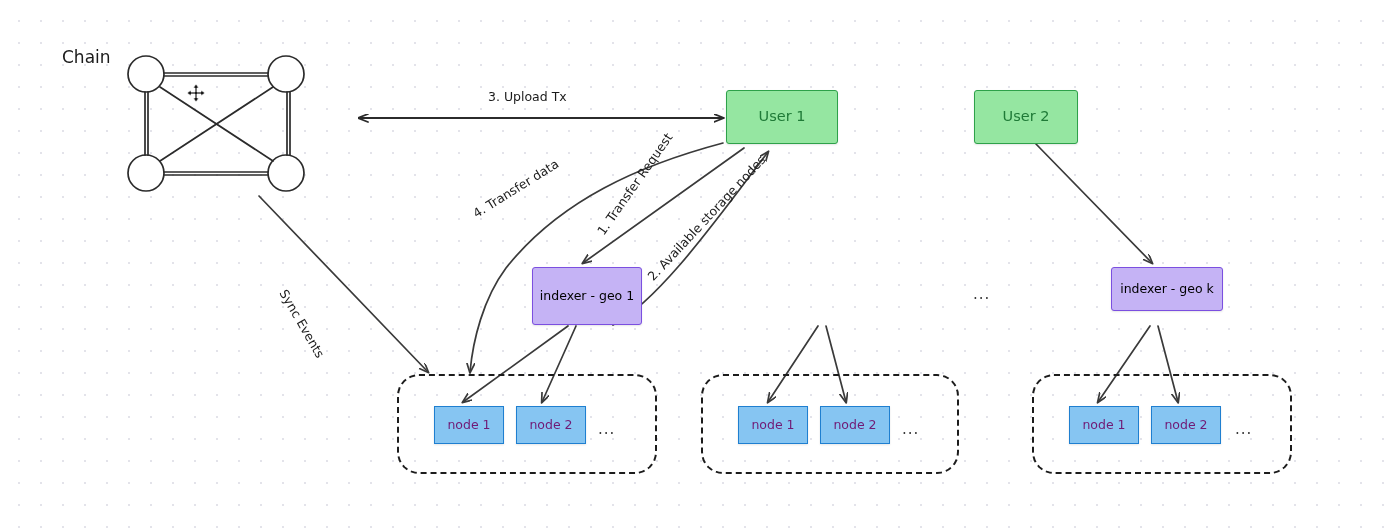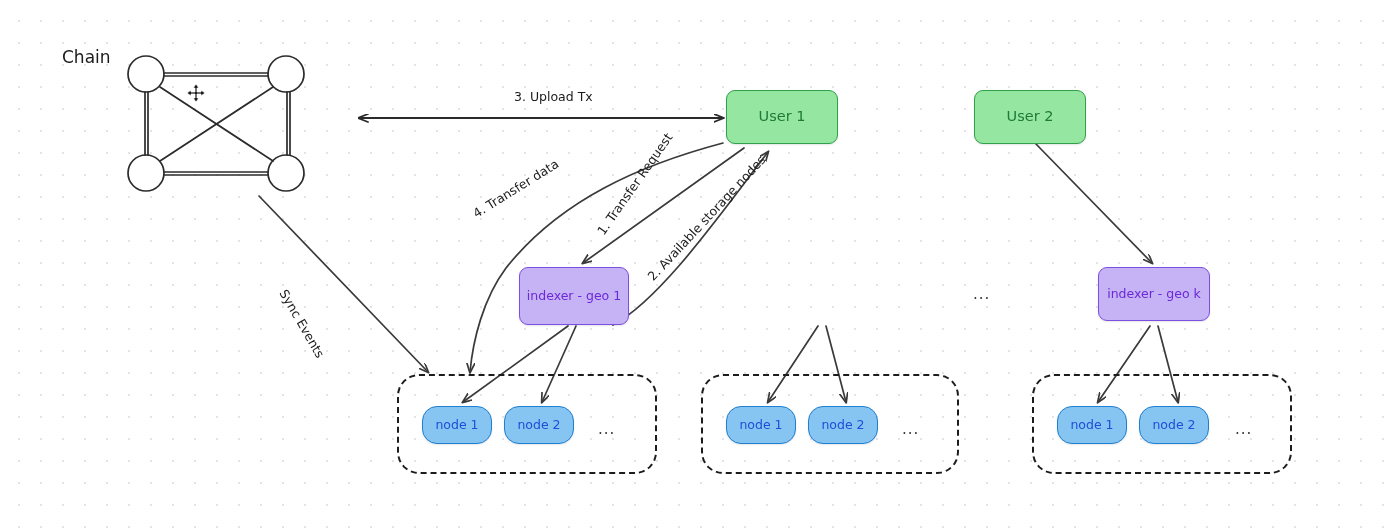--- a/index.html
+++ b/index.html
@@ -16,47 +16,49 @@
     background-image:radial-gradient(circle, #e3e3ea 1.1px, rgba(255,255,255,0) 1.2px);
     background-size:22px 22px;
     background-position:8px 10px;
   }
   #edges{position:absolute;left:0;top:0;width:1394px;height:530px;}
 
   .box{
     position:absolute;
     box-sizing:border-box;
     display:flex;align-items:center;justify-content:center;
-    border-radius:9px;
+    border-radius:3px;
     font-family:"DejaVu Sans", sans-serif;
     text-align:center;
     line-height:1.1;
     user-select:none;
   }
   .user-box{
     background:#95e6a1;
     border:1.6px solid #2ea14a;
     color:#1f7a37;
     font-size:14.5px;
     box-shadow:0 1px 2px rgba(0,0,0,.10);
   }
   .indexer-box{
     background:#c5b3f5;
     border:1.8px solid #7b4fe0;
-    color:#6d28d9;
+    color:#000000;
     font-size:12.5px;
     box-shadow:0 1px 2px rgba(0,0,0,.10);
+    margin-left:13px;
   }
   .node-box{
     background:#86c5f2;
     border:1.6px solid #1f7fd0;
-    color:#1d4ed8;
+    color:#701a75;
     font-size:12.5px;
-    border-radius:15px;
+    border-radius:0;
     box-shadow:0 1px 2px rgba(0,0,0,.10);
+    margin-left:12px;
   }
   .group-box{
     position:absolute;
     box-sizing:border-box;
     border:2.2px dashed #1c1c1c;
     border-radius:22px;
     background:transparent;
   }
   .dots{
     position:absolute;
@@ -154,28 +156,28 @@
 
   <div class="chain-label">Chain</div>
 
   <svg class="cursor-move" viewBox="0 0 20 20">
     <path d="M10 1 L13 5 H11 V9 H15 V7 L19 10 L15 13 V11 H11 V15 H13 L10 19 L7 15 H9 V11 H5 V13 L1 10 L5 7 V9 H9 V5 H7 Z" fill="#1a1a1a" stroke="#ffffff" stroke-width="0.8"></path>
   </svg>
 
   <div class="box user-box" style="left:726px;top:90px;width:112px;height:54px;">
     <span>User 1</span>
   </div>
-  <div class="box user-box" style="left:974px;top:90px;width:112px;height:54px;">
+  <div class="box user-box" style="left:974px;top:90px;width:104px;height:54px;">
     <span>User 2</span>
   </div>
 
   <div class="box indexer-box" style="left:519px;top:267px;width:110px;height:58px;">
     <span>indexer - geo 1</span>
   </div>
-  <div class="box indexer-box" style="left:1098px;top:267px;width:112px;height:54px;">
+  <div class="box indexer-box" style="left:1098px;top:267px;width:112px;height:44px;">
     <span>indexer - geo k</span>
   </div>
 
   <div class="dots" style="left:973px;top:285px;">...</div>
 
   <div class="group-box" style="left:397px;top:374px;width:260px;height:100px;"></div>
   <div class="box node-box" style="left:422px;top:406px;width:70px;height:38px;">
     <span>node 1</span>
   </div>
   <div class="box node-box" style="left:504px;top:406px;width:70px;height:38px;">
@@ -194,19 +196,19 @@
 
   <div class="group-box" style="left:1032px;top:374px;width:260px;height:100px;"></div>
   <div class="box node-box" style="left:1057px;top:406px;width:70px;height:38px;">
     <span>node 1</span>
   </div>
   <div class="box node-box" style="left:1139px;top:406px;width:70px;height:38px;">
     <span>node 2</span>
   </div>
   <div class="dots" style="left:1235px;top:420px;">...</div>
 
-  <div class="edge-label" style="left:514px;top:89px;transform:rotate(0deg);">3. Upload Tx</div>
+  <div class="edge-label" style="left:488px;top:89px;transform:rotate(0deg);">3. Upload Tx</div>
   <div class="edge-label" style="left:474px;top:207px;transform:rotate(-32deg);">4. Transfer data</div>
   <div class="edge-label" style="left:600px;top:226px;transform:rotate(-55deg);">1. Transfer Request</div>
   <div class="edge-label" style="left:650px;top:271px;transform:rotate(-47deg);">2. Available storage nodes</div>
   <div class="edge-label" style="left:283px;top:283px;transform:rotate(60deg);">Sync Events</div>
 
 </div>
 
 </body></html>

